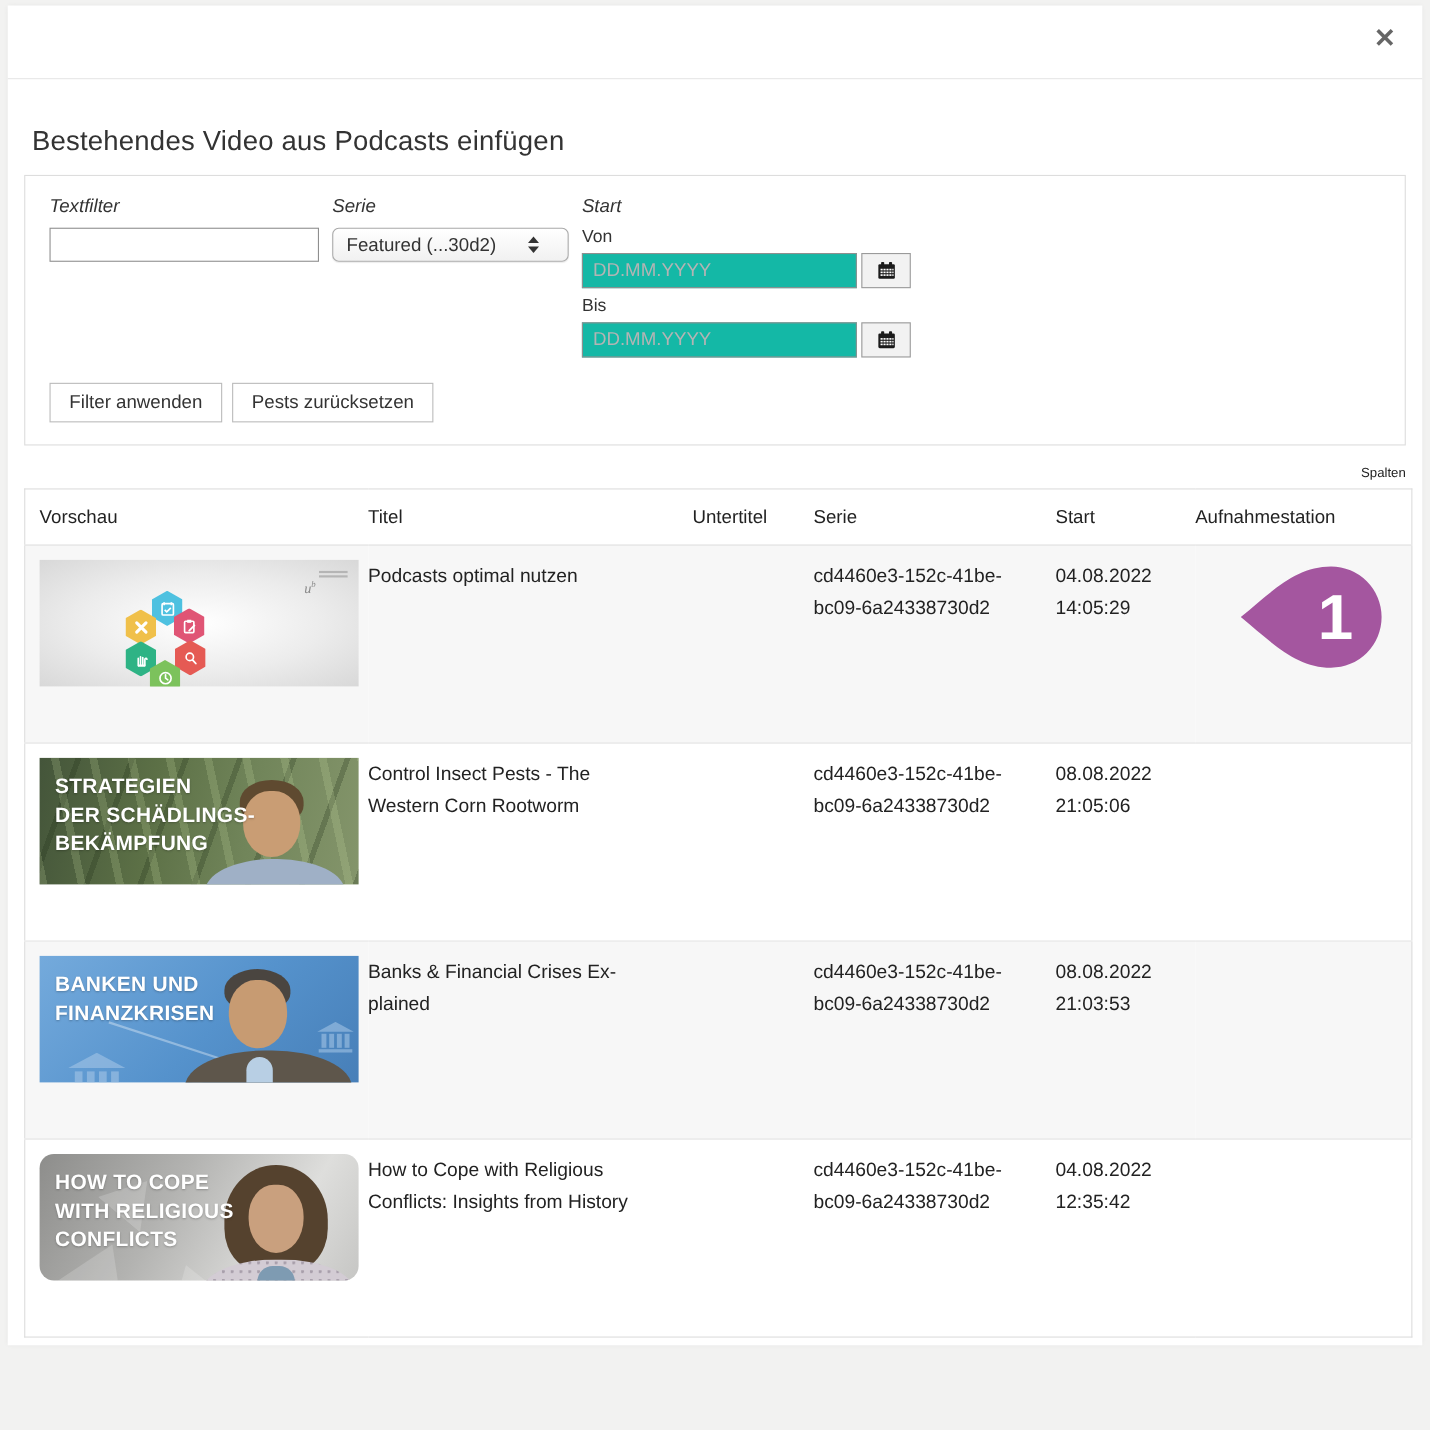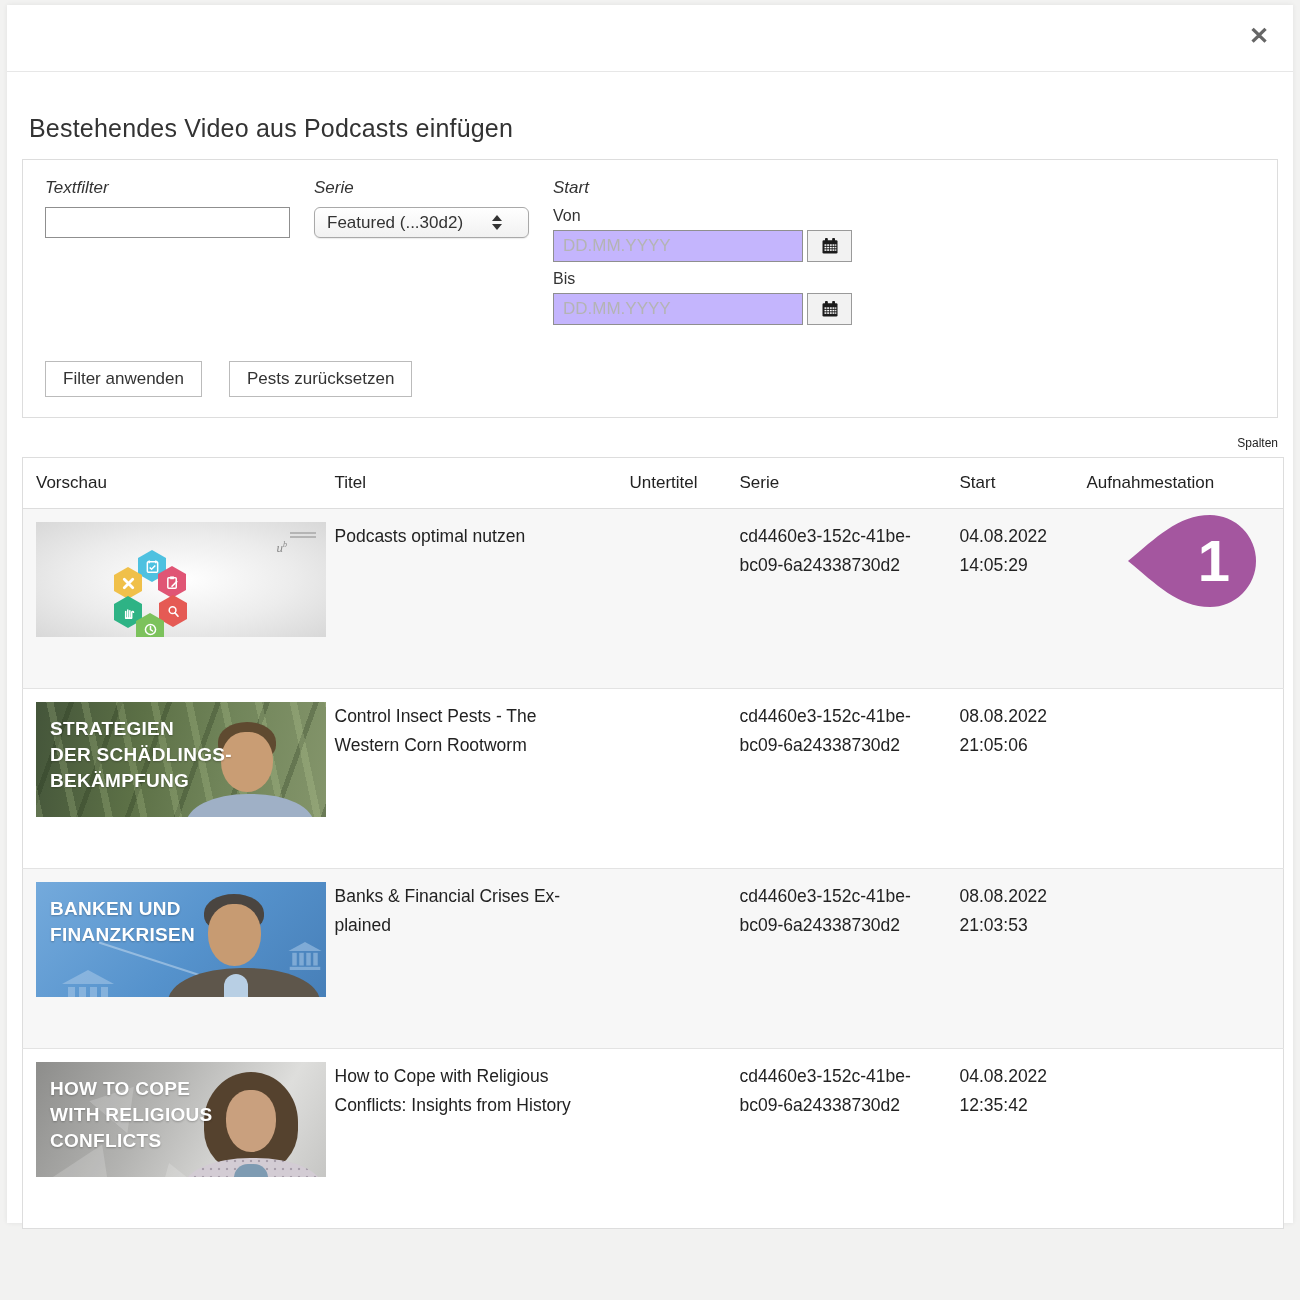--- a/index.html
+++ b/index.html
@@ -19,49 +19,49 @@
   .close-btn {
     position:absolute; right:24px; top:19px; font-size:24px; font-weight:bold;
     color:#666; cursor:pointer; line-height:1; background:none; border:none;
     font-family:"Liberation Sans", sans-serif;
   }
   .modal-body { padding:42px 15px 0 15px; }
   h1.page-title { font-size:25px; font-weight:400; color:#333; margin:0 0 16px 7px; letter-spacing:.2px; }
 
   
   .filter-panel { border:1px solid #ddd; padding:18px 22px 20px 22px; }
-  .filter-row { display:flex; gap:24px; }
+  .filter-row { display:flex; gap:12px; }
   .f-label { font-style:italic; font-size:17px; color:#333; margin-bottom:9px; display:block; }
   .f-sub-label { font-size:16px; color:#333; margin-bottom:5px; display:block; }
   .text-input {
     width:245px; height:31px; border:1px solid #8f8f8f; background:#fff;
     font-size:16px; padding:0 8px; font-family:"Liberation Sans", sans-serif;
   }
   .select-box {
     width:215px; height:31px; border:1px solid #a9a9a9; border-radius:6px;
     background:linear-gradient(#ffffff,#f1f1f1);
     display:flex; align-items:center; justify-content:space-between;
     padding:0 26px 0 12px; font-size:17px; cursor:pointer;
     box-shadow:0 1px 1px rgba(0,0,0,.08);
   }
   .select-arrows { display:flex; flex-direction:column; gap:3px; }
   .select-arrows i { width:0; height:0; border-left:5px solid transparent; border-right:5px solid transparent; display:block; }
   .arrow-up { border-bottom:6px solid #333; }
   .arrow-down { border-top:6px solid #333; }
   .date-group { display:flex; margin-bottom:8px; }
   .date-input {
-    width:250px; height:32px; border:1px solid #8f8f8f; background:#c4b5fd;
+    width:250px; height:32px; border:1px solid #8f8f8f; background:#14b8a6;
     font-size:17px; padding:0 9px; font-family:"Liberation Sans", sans-serif; color:#333;
   }
   .date-input::placeholder { color:#b4b4b4; }
   .cal-btn {
     width:45px; height:32px; margin-left:4px; border:1px solid #9a9a9a;
     background:#f2f2f2; display:flex; align-items:center; justify-content:center; cursor:pointer;
   }
-  .btn-row { margin-top:28px; display:flex; gap:27px; }
+  .btn-row { margin-top:15px; display:flex; gap:9px; }
   .btn {
     background:#fff; border:1px solid #bbb; font-size:17px; color:#333;
     padding:7px 17px; cursor:pointer; font-family:"Liberation Sans", sans-serif;
   }
 
   
   .columns-bar { text-align:right; margin:18px 0 7px 0; font-size:12px; }
   .columns-link { color:#222; cursor:pointer; }
   table.video-table { border-collapse:collapse; width:1261px; border:1px solid #ddd; table-layout:fixed; }
   .video-table th {
@@ -98,21 +98,21 @@
   .thumb-corn { background:linear-gradient(100deg,#44553a 0%,#5c7046 35%,#71855a 65%,#84956b 100%); }
   .thumb-corn .leaves { position:absolute; inset:0;
     background:
       repeating-linear-gradient(78deg, rgba(210,230,170,.18) 0 7px, transparent 7px 34px),
       repeating-linear-gradient(-70deg, rgba(30,45,22,.25) 0 5px, transparent 5px 46px); }
   
   .thumb-banks { background:linear-gradient(135deg,#74aadc 0%,#5592cc 55%,#477fb8 100%); }
   .bank-icon { position:absolute; opacity:.55; }
   .net-line { position:absolute; height:2px; background:rgba(255,255,255,.35); }
   
-  .thumb-gray { background:linear-gradient(120deg,#8d8d8b 0%,#b3b3b1 40%,#dededc 75%,#c6c6c4 100%); }
+  .thumb-gray { background:linear-gradient(120deg,#8d8d8b 0%,#b3b3b1 40%,#dededc 75%,#c6c6c4 100%);border-radius:13px; }
   .poly { position:absolute; background:rgba(255,255,255,.18); }
   
   .p-hair, .p-face, .p-body, .p-inner { position:absolute; }
   .p-face { border-radius:46% 46% 50% 50%; }
   .p-hair { border-radius:50% 50% 42% 42%; }
   .p-body { border-radius:48% 48% 0 0; }
   .p-inner { border-radius:14px 14px 0 0; }
 
   
   .marker { position:absolute; left:1126px; top:512px; width:132px; height:98px; z-index:9; }

